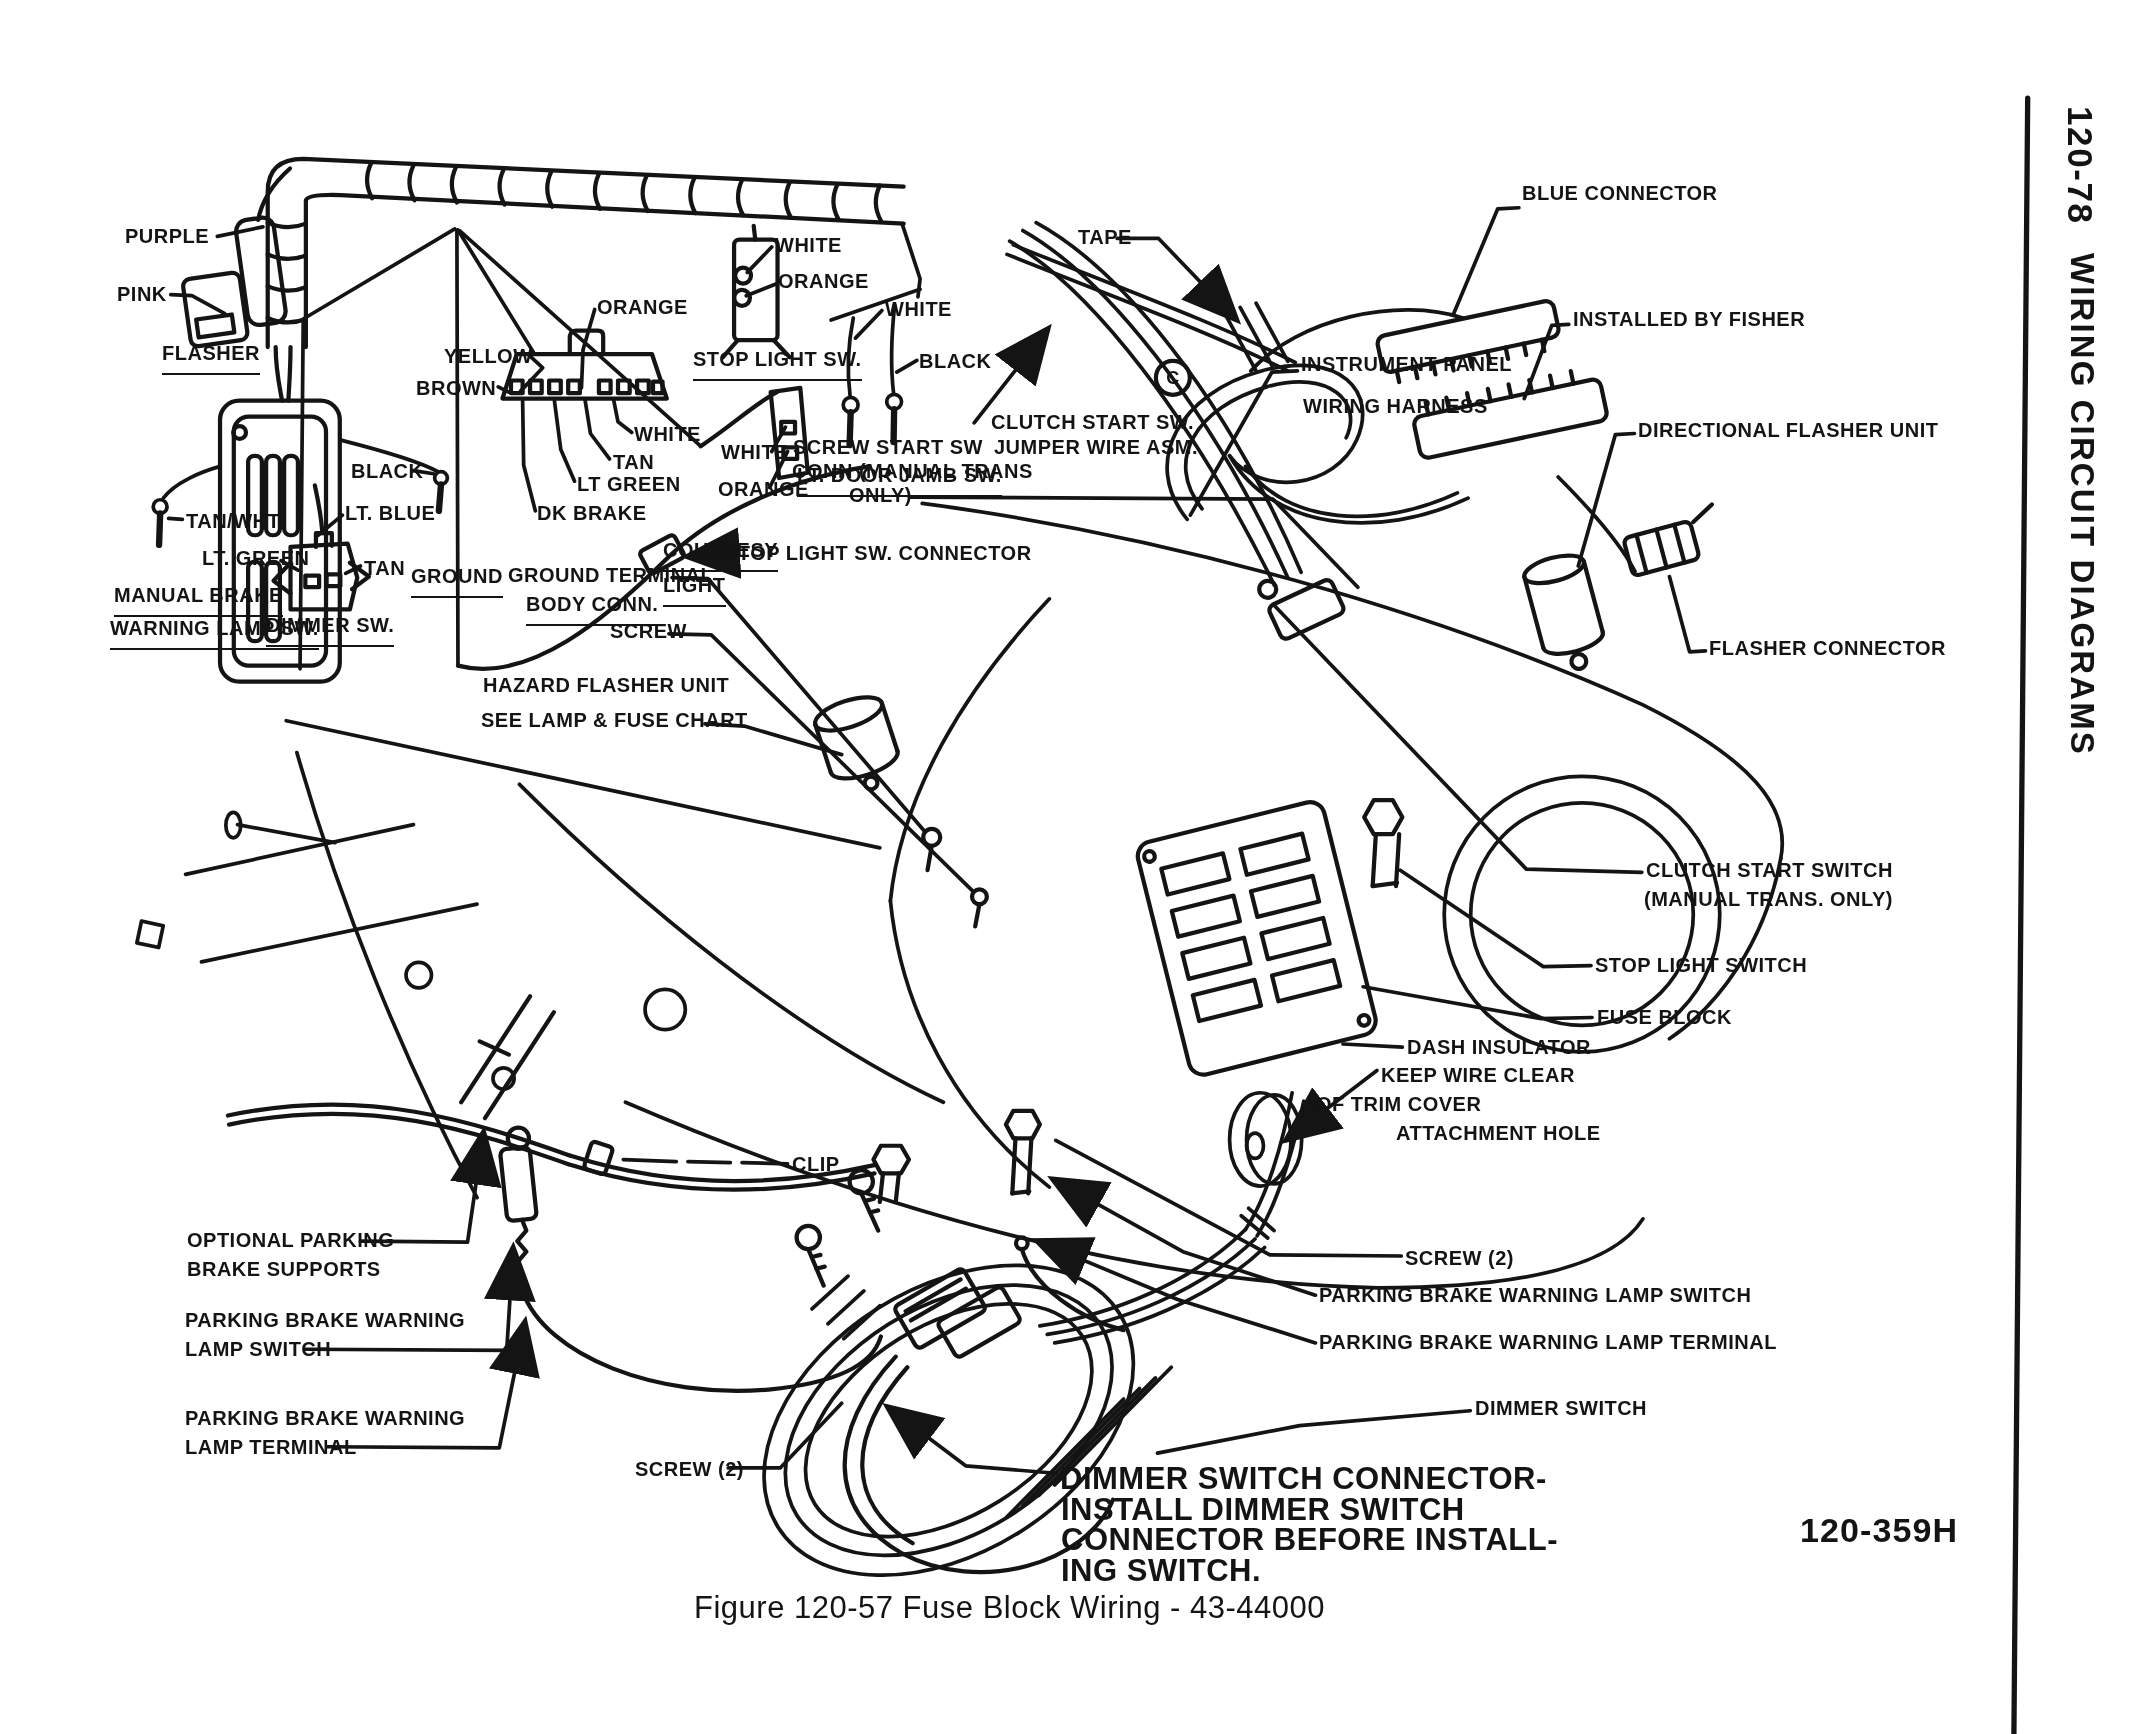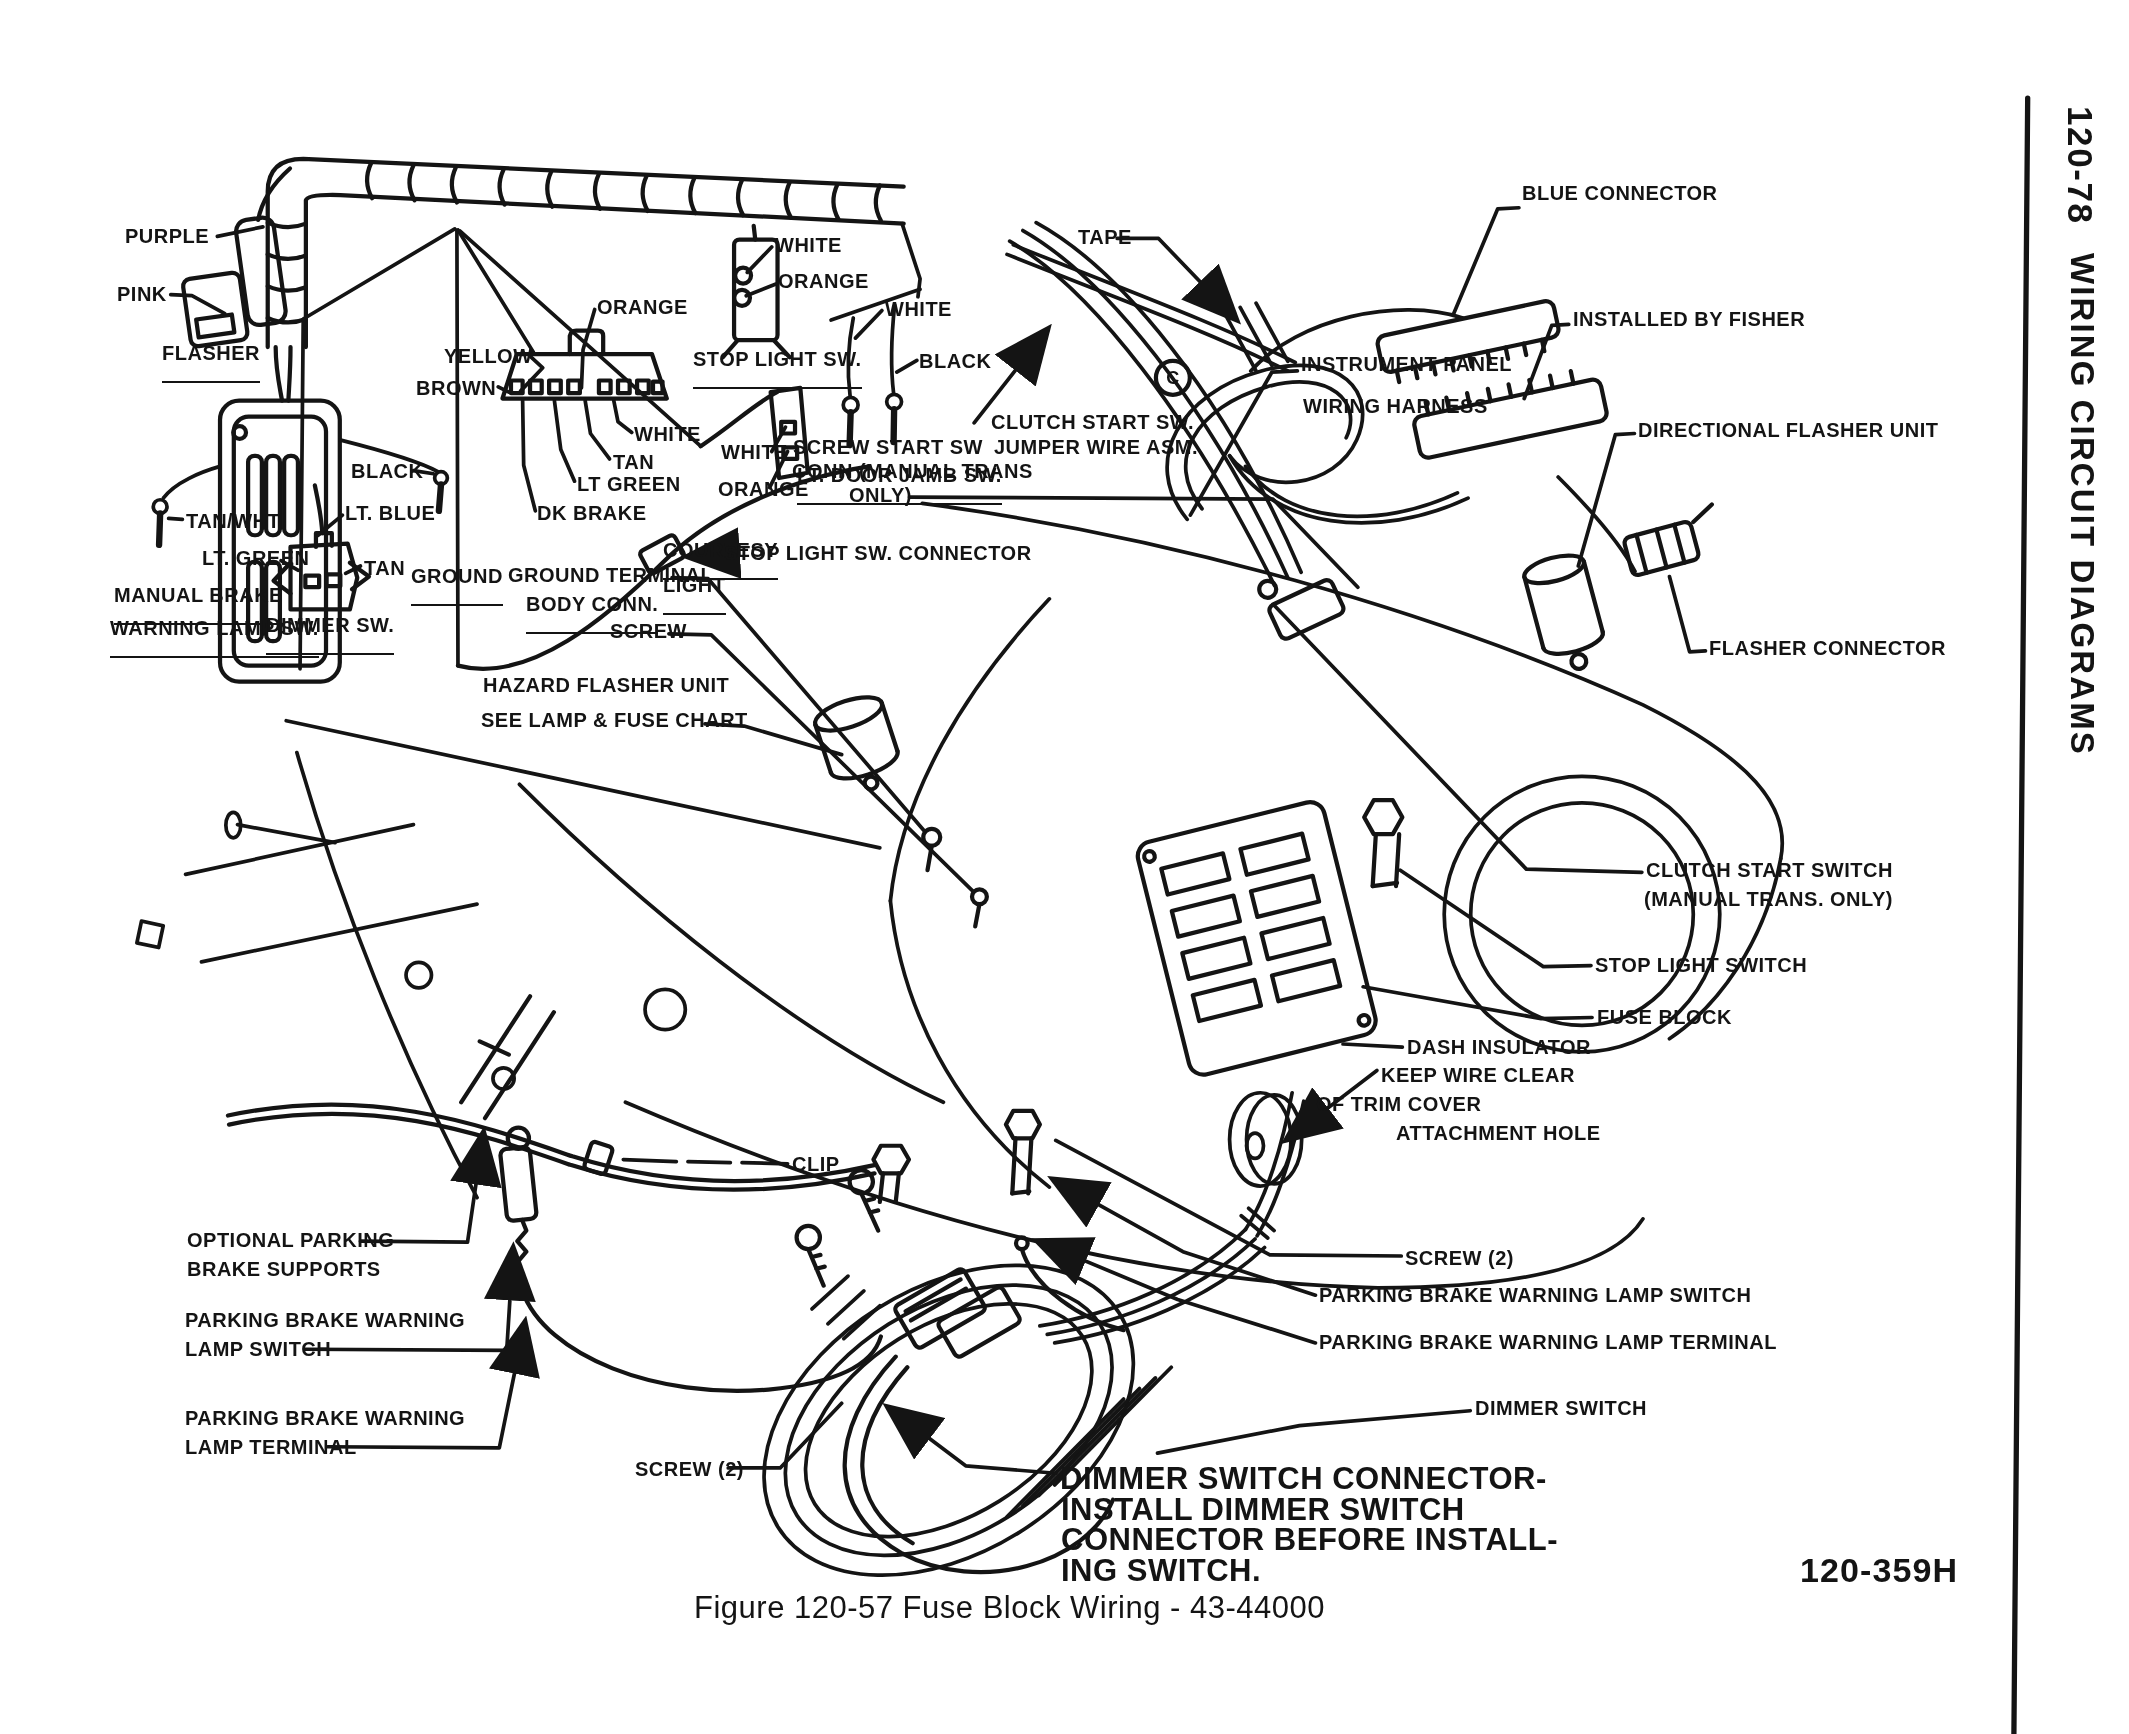--- a/index.html
+++ b/index.html
@@ -5,23 +5,23 @@
   html,body{margin:0;padding:0;}
   body{
     width:2129px;height:1734px;background:#ffffff;
     font-family:"Liberation Sans",sans-serif;position:relative;overflow:hidden;
   }
   #art{position:absolute;left:0;top:0;z-index:1;}
   .lbl{
     position:absolute;z-index:2;color:#141414;white-space:nowrap;
     font:700 20px/1.15 "Liberation Sans",sans-serif;letter-spacing:0.5px;
   }
-  .u{border-bottom:2.7px solid #141414;padding-bottom:16px;}
+  .u{border-bottom:2.7px solid #141414;padding-bottom:8px;}
   .big{font-size:31px;}
-  .figid{font:700 34px "Liberation Sans",sans-serif;letter-spacing:1.1px;margin-top:40px;}
+  .figid{font:700 34px "Liberation Sans",sans-serif;letter-spacing:1.1px;}
   .caption{font:400 31px "Liberation Sans",sans-serif;letter-spacing:0.5px;}
   .vert{transform:rotate(90deg);transform-origin:0 0;}
   .pagenum{font:700 35px "Liberation Sans",sans-serif;letter-spacing:1.6px;}
   .section{font:700 33px "Liberation Sans",sans-serif;letter-spacing:2.1px;}
   .cc{width:18px;text-align:center;font-size:18px;}
 </style>
 </head>
 <body>
 
 <svg id="art" width="2129" height="1734" viewBox="0 0 4017 3272">

